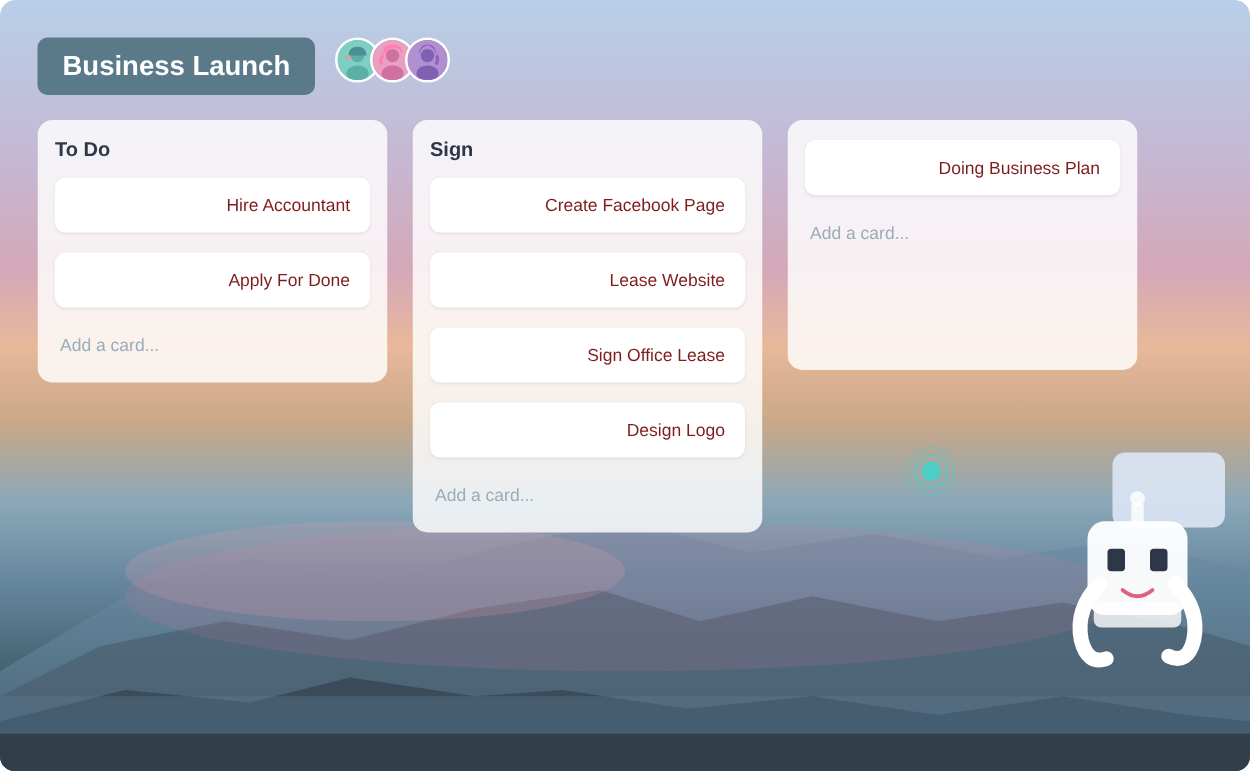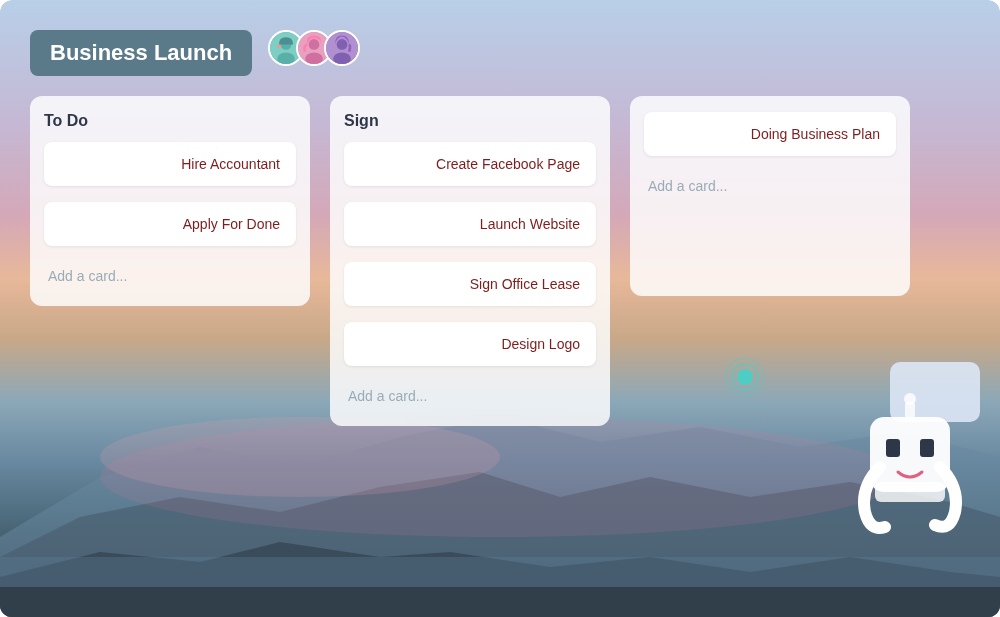--- a/index.html
+++ b/index.html
@@ -265,21 +265,21 @@
     <div class="column">
       <div class="column-title">To Do</div>
       <div class="card">Hire Accountant</div>
       <div class="card">Apply For Done</div>
       <div class="add-card">Add a card...</div>
     </div>
 
     <div class="column">
       <div class="column-title">Sign</div>
       <div class="card">Create Facebook Page</div>
-      <div class="card">Launch Website</div>
+      <div class="card">Lease Website</div>
       <div class="card">Sign Office Lease</div>
       <div class="card">Design Logo</div>
       <div class="add-card">Add a card...</div>
     </div>
 
     <div class="column">
       <div class="card">Doing Business Plan</div>
       <div class="add-card">Add a card...</div>
     </div>
   </div>

